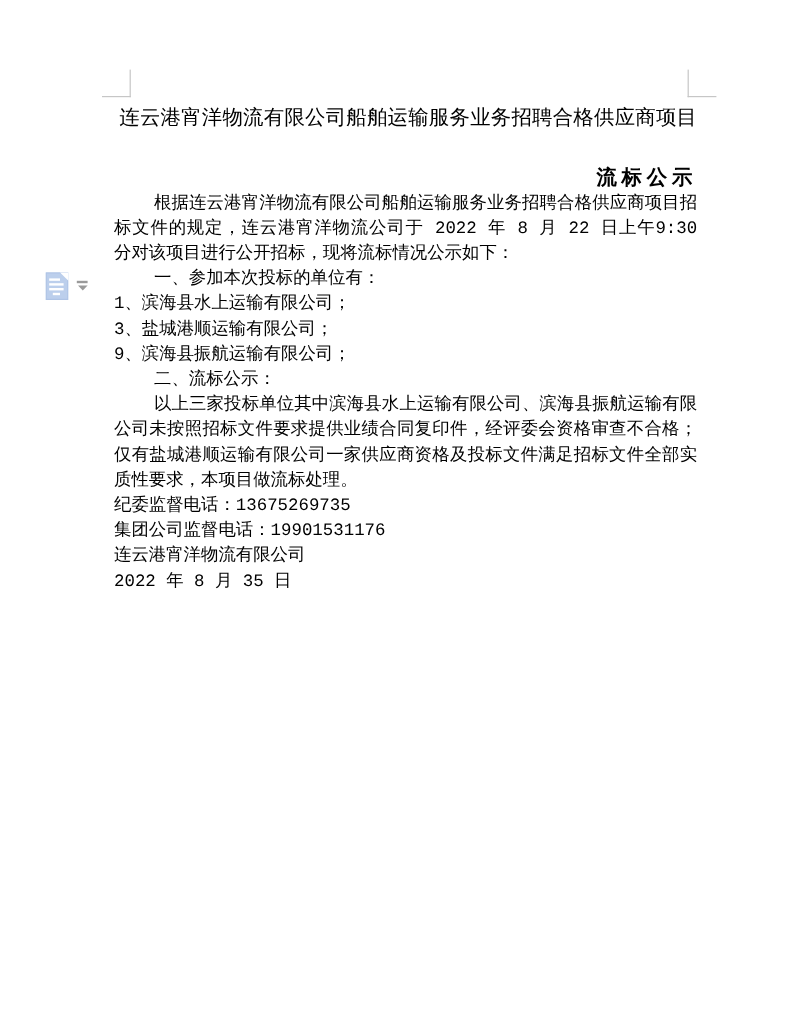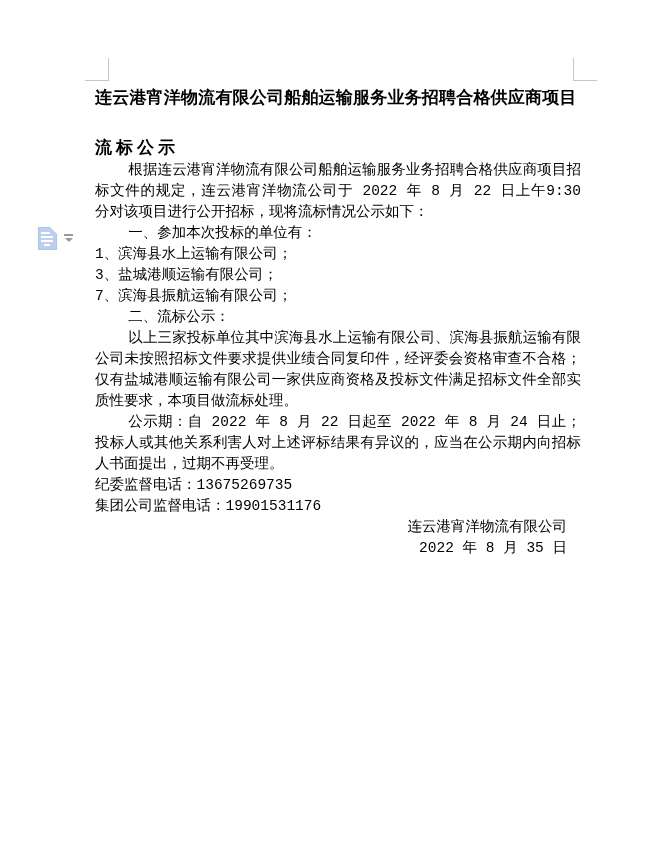--- a/index.html
+++ b/index.html
@@ -41,35 +41,35 @@
     border-left: 4px solid transparent; border-right: 4px solid transparent;
     border-top: 4px solid #9a9a9a;
   }
 
   
   .content {
     position: absolute; left: 95px; top: 0; width: 486px;
     font-size: 14.5px; line-height: 21px; text-align: justify;
   }
   .doc-title {
-    font-size: 17px; font-weight: bold; text-align: left;
+    font-size: 17px; font-weight: normal; text-align: right;
     margin: 86px 0 0 0; line-height: 24px; letter-spacing: 0.2px;
   }
   .doc-subtitle {
-    font-size: 17px; font-weight: bold; text-align: left;
+    font-size: 17px; font-weight: bold; text-align: right;
     margin: 26px 0 0 0; line-height: 24px; letter-spacing: 4px;
   }
   .content p { margin: 0; font-family: Liberation Mono, monospace; }
   .indent { text-indent: 2.3em; }
   .p-intro { margin-top: 16px; }
   .p-sec1  { margin-top: 10px; }
   .p-sec2  { margin-top: 7px; }
   .p-pub   { margin-top: 13px; }
   .phones  { }
-  .sig-block { text-align: right; padding-right: 14px; }
+  .sig-block { text-align: left; padding-right: 14px; }
 </style>
 </head>
 <body>
 
 <div>
 
   <div class="crop-mark crop-tl"></div>
   <div class="crop-mark crop-tr"></div>
 
   <div class="paste-widget">
@@ -88,26 +88,25 @@
 
   <div class="content">
     <h1 class="doc-title">连云港宵洋物流有限公司船舶运输服务业务招聘合格供应商项目</h1>
     <h2 class="doc-subtitle">流标公示</h2>
 
     <p class="indent p-intro">根据连云港宵洋物流有限公司船舶运输服务业务招聘合格供应商项目招标文件的规定，连云港宵洋物流公司于 2022 年 8 月 22 日上午9:30 分对该项目进行公开招标，现将流标情况公示如下：</p>
 
     <p class="indent p-sec1">一、参加本次投标的单位有：</p>
     <p>1、滨海县水上运输有限公司；</p>
     <p>3、盐城港顺运输有限公司；</p>
-    <p>7、滨海县振航运输有限公司；</p>
+    <p>9、滨海县振航运输有限公司；</p>
 
     <p class="indent p-sec2">二、流标公示：</p>
     <p class="indent">以上三家投标单位其中滨海县水上运输有限公司、滨海县振航运输有限公司未按照招标文件要求提供业绩合同复印件，经评委会资格审查不合格；仅有盐城港顺运输有限公司一家供应商资格及投标文件满足招标文件全部实质性要求，本项目做流标处理。</p>
 
-    <p class="indent p-pub">公示期：自 2022 年 8 月 22 日起至 2022 年 8 月 24 日止；投标人或其他关系利害人对上述评标结果有异议的，应当在公示期内向招标人书面提出，过期不再受理。</p>
 
     <div class="phones">
       <p>纪委监督电话：13675269735</p>
       <p>集团公司监督电话：19901531176</p>
     </div>
 
     <div class="sig-block">
       <p>连云港宵洋物流有限公司</p>
       <p>2022 年 8 月 35 日</p>
     </div>

